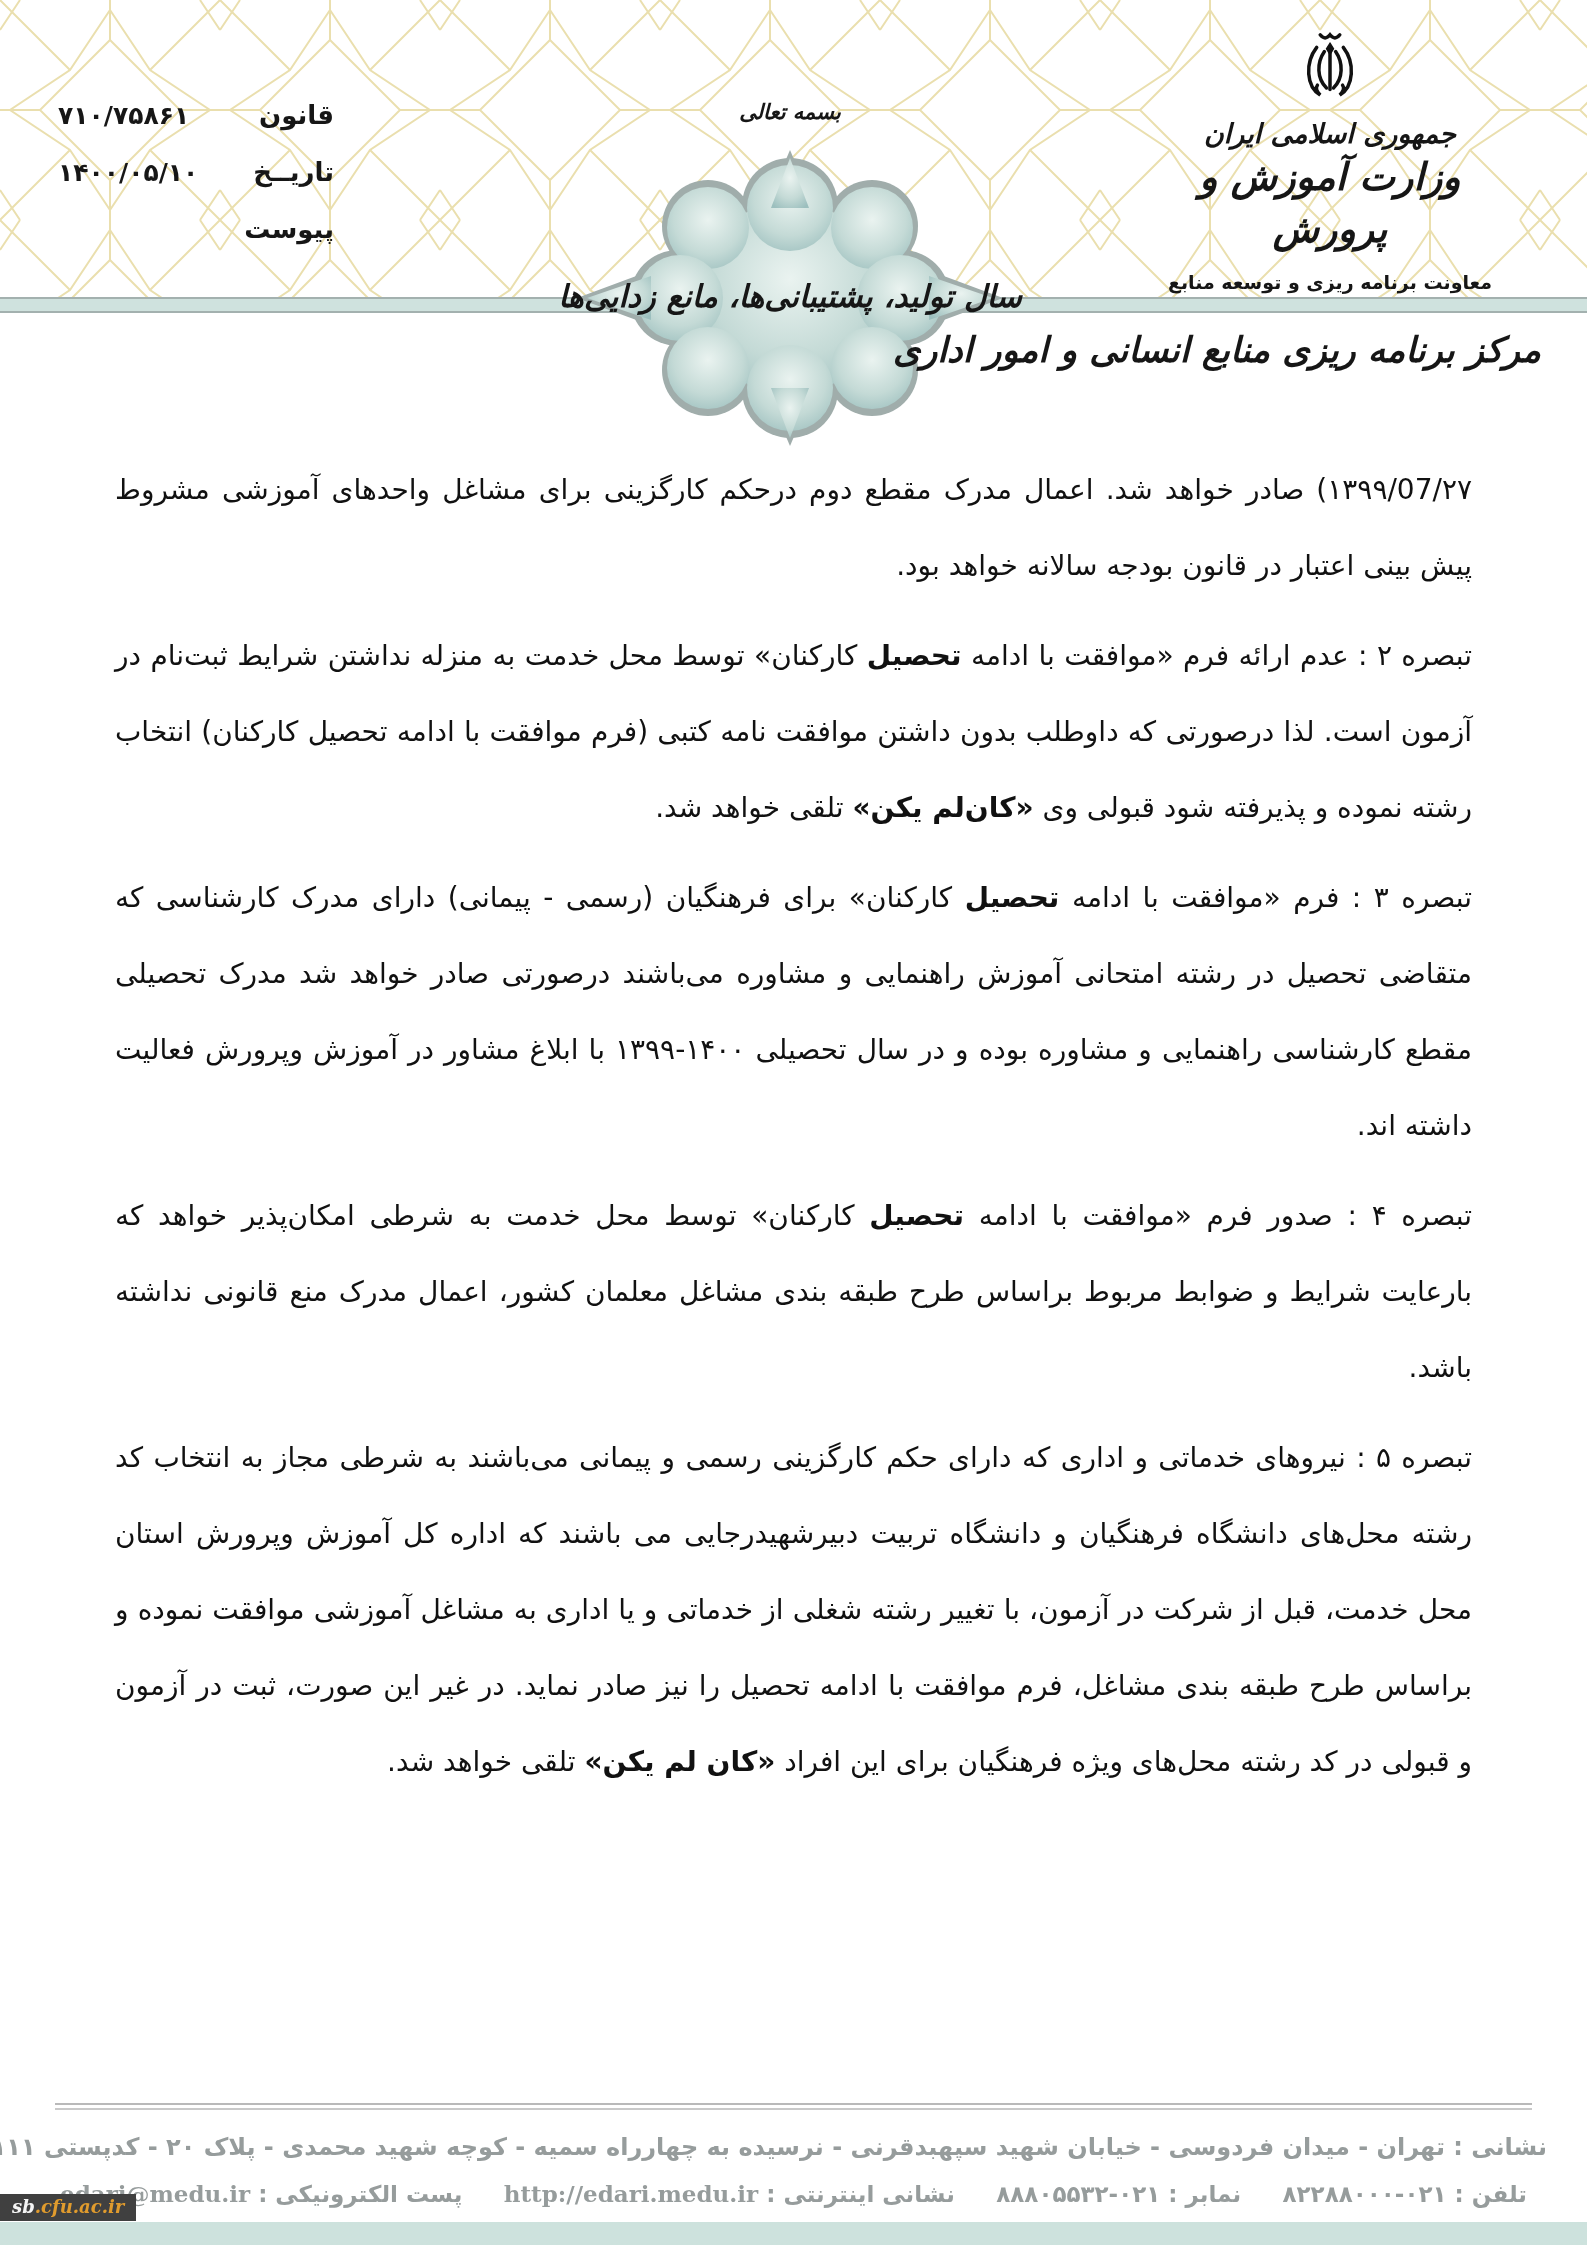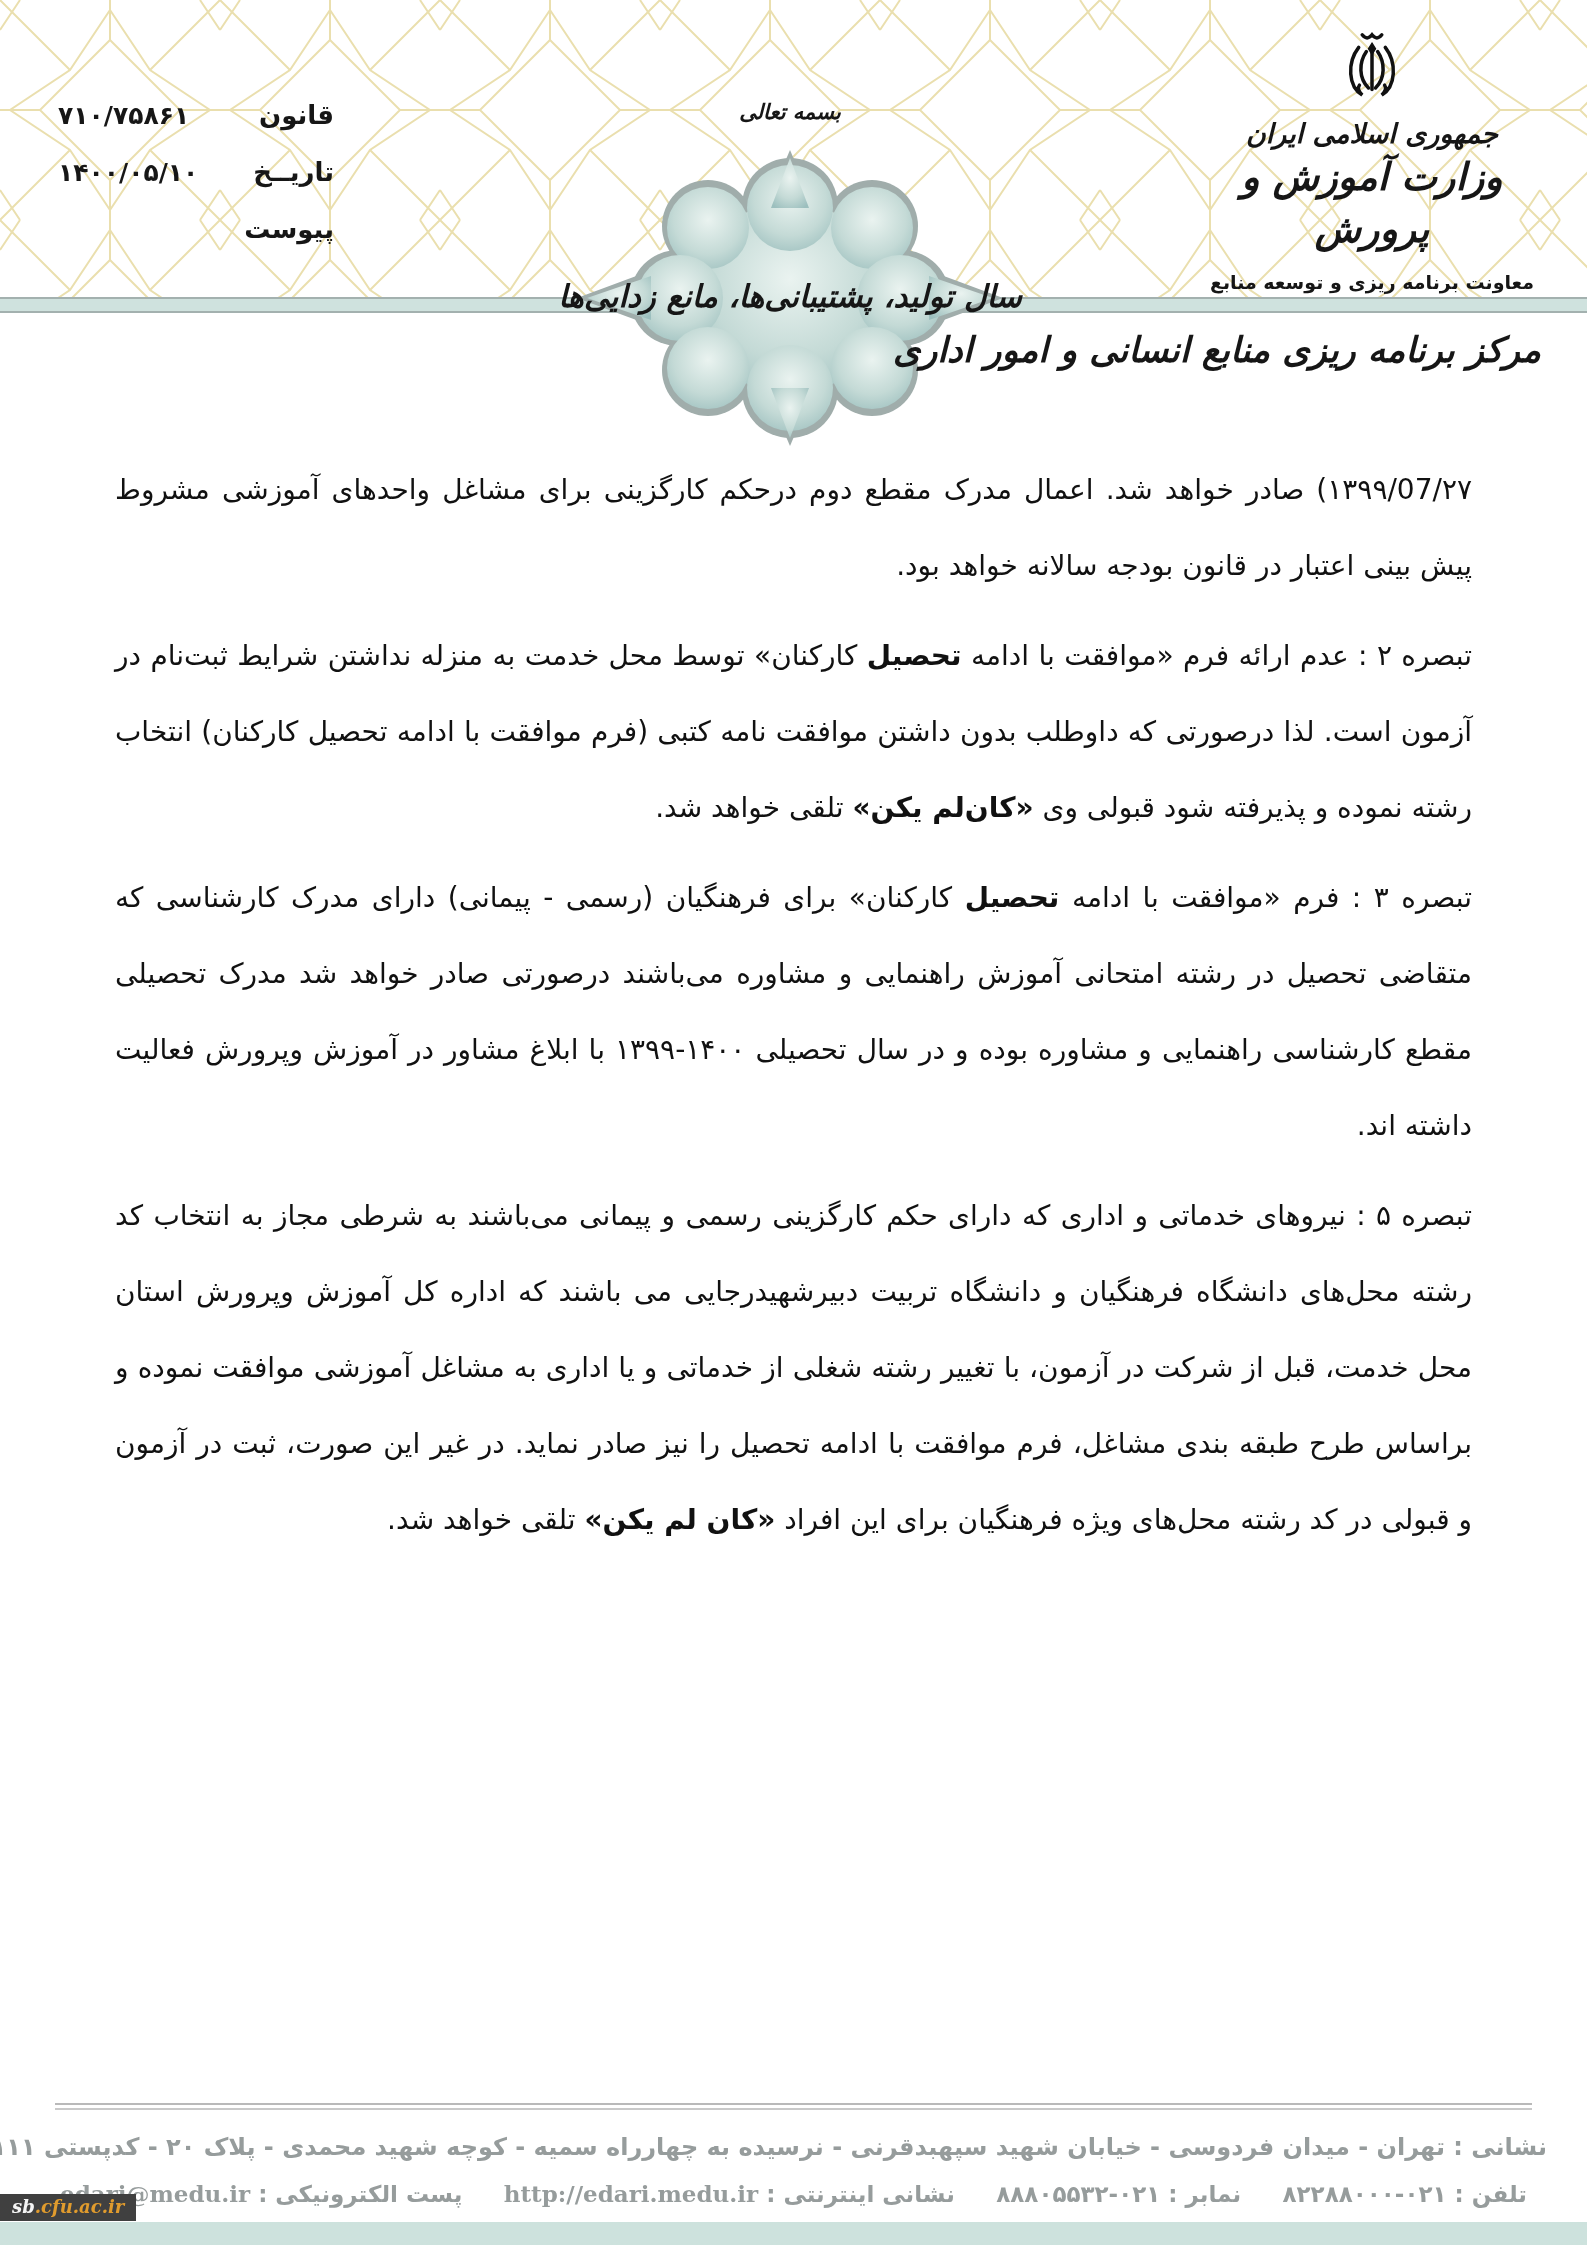--- a/index.html
+++ b/index.html
@@ -15,21 +15,21 @@
              font-size:21px;font-weight:bold;font-style:italic;}
   .slogan{position:absolute;top:278px;left:505px;width:570px;text-align:center;z-index:3;
           font-size:31px;font-weight:bold;font-style:italic;white-space:nowrap;letter-spacing:-1px;}
 
   .refblock{position:absolute;top:100px;left:58px;width:276px;z-index:3;direction:rtl;}
   .refrow{display:flex;justify-content:space-between;align-items:baseline;margin-bottom:27px;
           font-size:26px;font-weight:bold;}
   .refrow .lbl{white-space:nowrap;}
   .refrow .val{white-space:nowrap;font-size:25px;}
 
-  .ministry{position:absolute;top:25px;left:1192px;width:360px;text-align:center;z-index:3;direction:rtl;}
+  .ministry{position:absolute;top:25px;left:1150px;width:360px;text-align:center;z-index:3;direction:rtl;}
   .ministry .emblem{height:84px;margin-bottom:4px;}
   .ministry .l1{font-size:27px;font-weight:bold;font-style:italic;line-height:34px;}
   .ministry .l2{font-size:38px;font-weight:bold;font-style:italic;line-height:52px;}
   .ministry .l3{font-size:19px;font-weight:bold;line-height:26px;margin-top:14px;}
 
   .center-line{position:absolute;top:330px;right:46px;z-index:3;direction:rtl;
                font-size:35px;font-weight:bold;font-style:italic;letter-spacing:-1px;}
 
   
   .docbody{position:absolute;top:452px;left:115px;width:1357px;direction:rtl;
@@ -153,20 +153,21 @@
     <div class="l2">وزارت آموزش و پرورش</div>
     <div class="l3">معاونت برنامه ریزی و توسعه منابع</div>
   </div>
 
   <div class="center-line">مرکز برنامه ریزی منابع انسانی و امور اداری</div>
 
   <div class="docbody">
       <p class="para"><span>۱۳۹۹/07/۲۷) صادر خواهد شد. اعمال مدرک مقطع دوم درحکم کارگزینی برای مشاغل واحدهای آموزشی مشروط پیش بینی اعتبار در قانون بودجه سالانه خواهد بود.</span></p>
       <p class="para"><span>تبصره ۲ :  عدم ارائه فرم «موافقت با ادامه </span><span class="bold">تحصیل</span><span> کارکنان» توسط محل خدمت به منزله نداشتن شرایط ثبت‌نام در آزمون است. لذا درصورتی که داوطلب بدون داشتن موافقت نامه کتبی (فرم موافقت با  ادامه تحصیل کارکنان) انتخاب رشته نموده و پذیرفته شود قبولی وی </span><span class="bold">«کان‌لم یکن»</span><span> تلقی خواهد شد.</span></p>
       <p class="para"><span>تبصره ۳ :  فرم «موافقت با ادامه </span><span class="bold">تحصیل</span><span> کارکنان» برای فرهنگیان (رسمی - پیمانی) دارای مدرک کارشناسی که متقاضی  تحصیل در رشته امتحانی آموزش راهنمایی و مشاوره  می‌باشند درصورتی صادر خواهد شد مدرک تحصیلی مقطع کارشناسی راهنمایی و مشاوره  بوده و در سال تحصیلی ۱۴۰۰-۱۳۹۹ با ابلاغ مشاور در آموزش وپرورش فعالیت داشته اند.</span></p>
+      <p class="para"><span>تبصره ۴ : صدور فرم «موافقت با ادامه </span><span class="bold">تحصیل</span><span> کارکنان» توسط محل خدمت به شرطی امکان‌پذیر خواهد که بارعایت شرایط و ضوابط مربوط براساس طرح طبقه بندی مشاغل معلمان کشور، اعمال مدرک منع قانونی نداشته باشد.</span></p>
       <p class="para"><span>تبصره ۵ : نیروهای خدماتی و اداری که دارای حکم کارگزینی رسمی و پیمانی می‌باشند به شرطی مجاز به انتخاب کد رشته محل‌های دانشگاه فرهنگیان و دانشگاه تربیت دبیرشهیدرجایی می باشند که  اداره کل آموزش وپرورش استان محل خدمت، قبل از شرکت در آزمون، با تغییر رشته شغلی از خدماتی و یا اداری  به مشاغل آموزشی موافقت نموده و براساس طرح طبقه بندی مشاغل، فرم موافقت با ادامه تحصیل را نیز صادر نماید. در غیر این صورت، ثبت در آزمون و قبولی در کد رشته محل‌های ویژه فرهنگیان برای این افراد </span><span class="bold">«کان لم یکن»</span><span> تلقی خواهد شد.</span></p>
     </div>
 
   <div class="footer-divider"></div>
   <div class="footer-address">نشانی : تهران - میدان فردوسی - خیابان شهید سپهبدقرنی - نرسیده به چهارراه سمیه - کوچه شهید محمدی - پلاک ۲۰ - کدپستی ۱۵۹۹۹۵۸۱۱۱</div>
 
   <div class="footer-contacts">
     <span class="pair">
       <span>تلفن :</span>
       <span>۰۲۱-۸۲۲۸۸۰۰۰</span>

